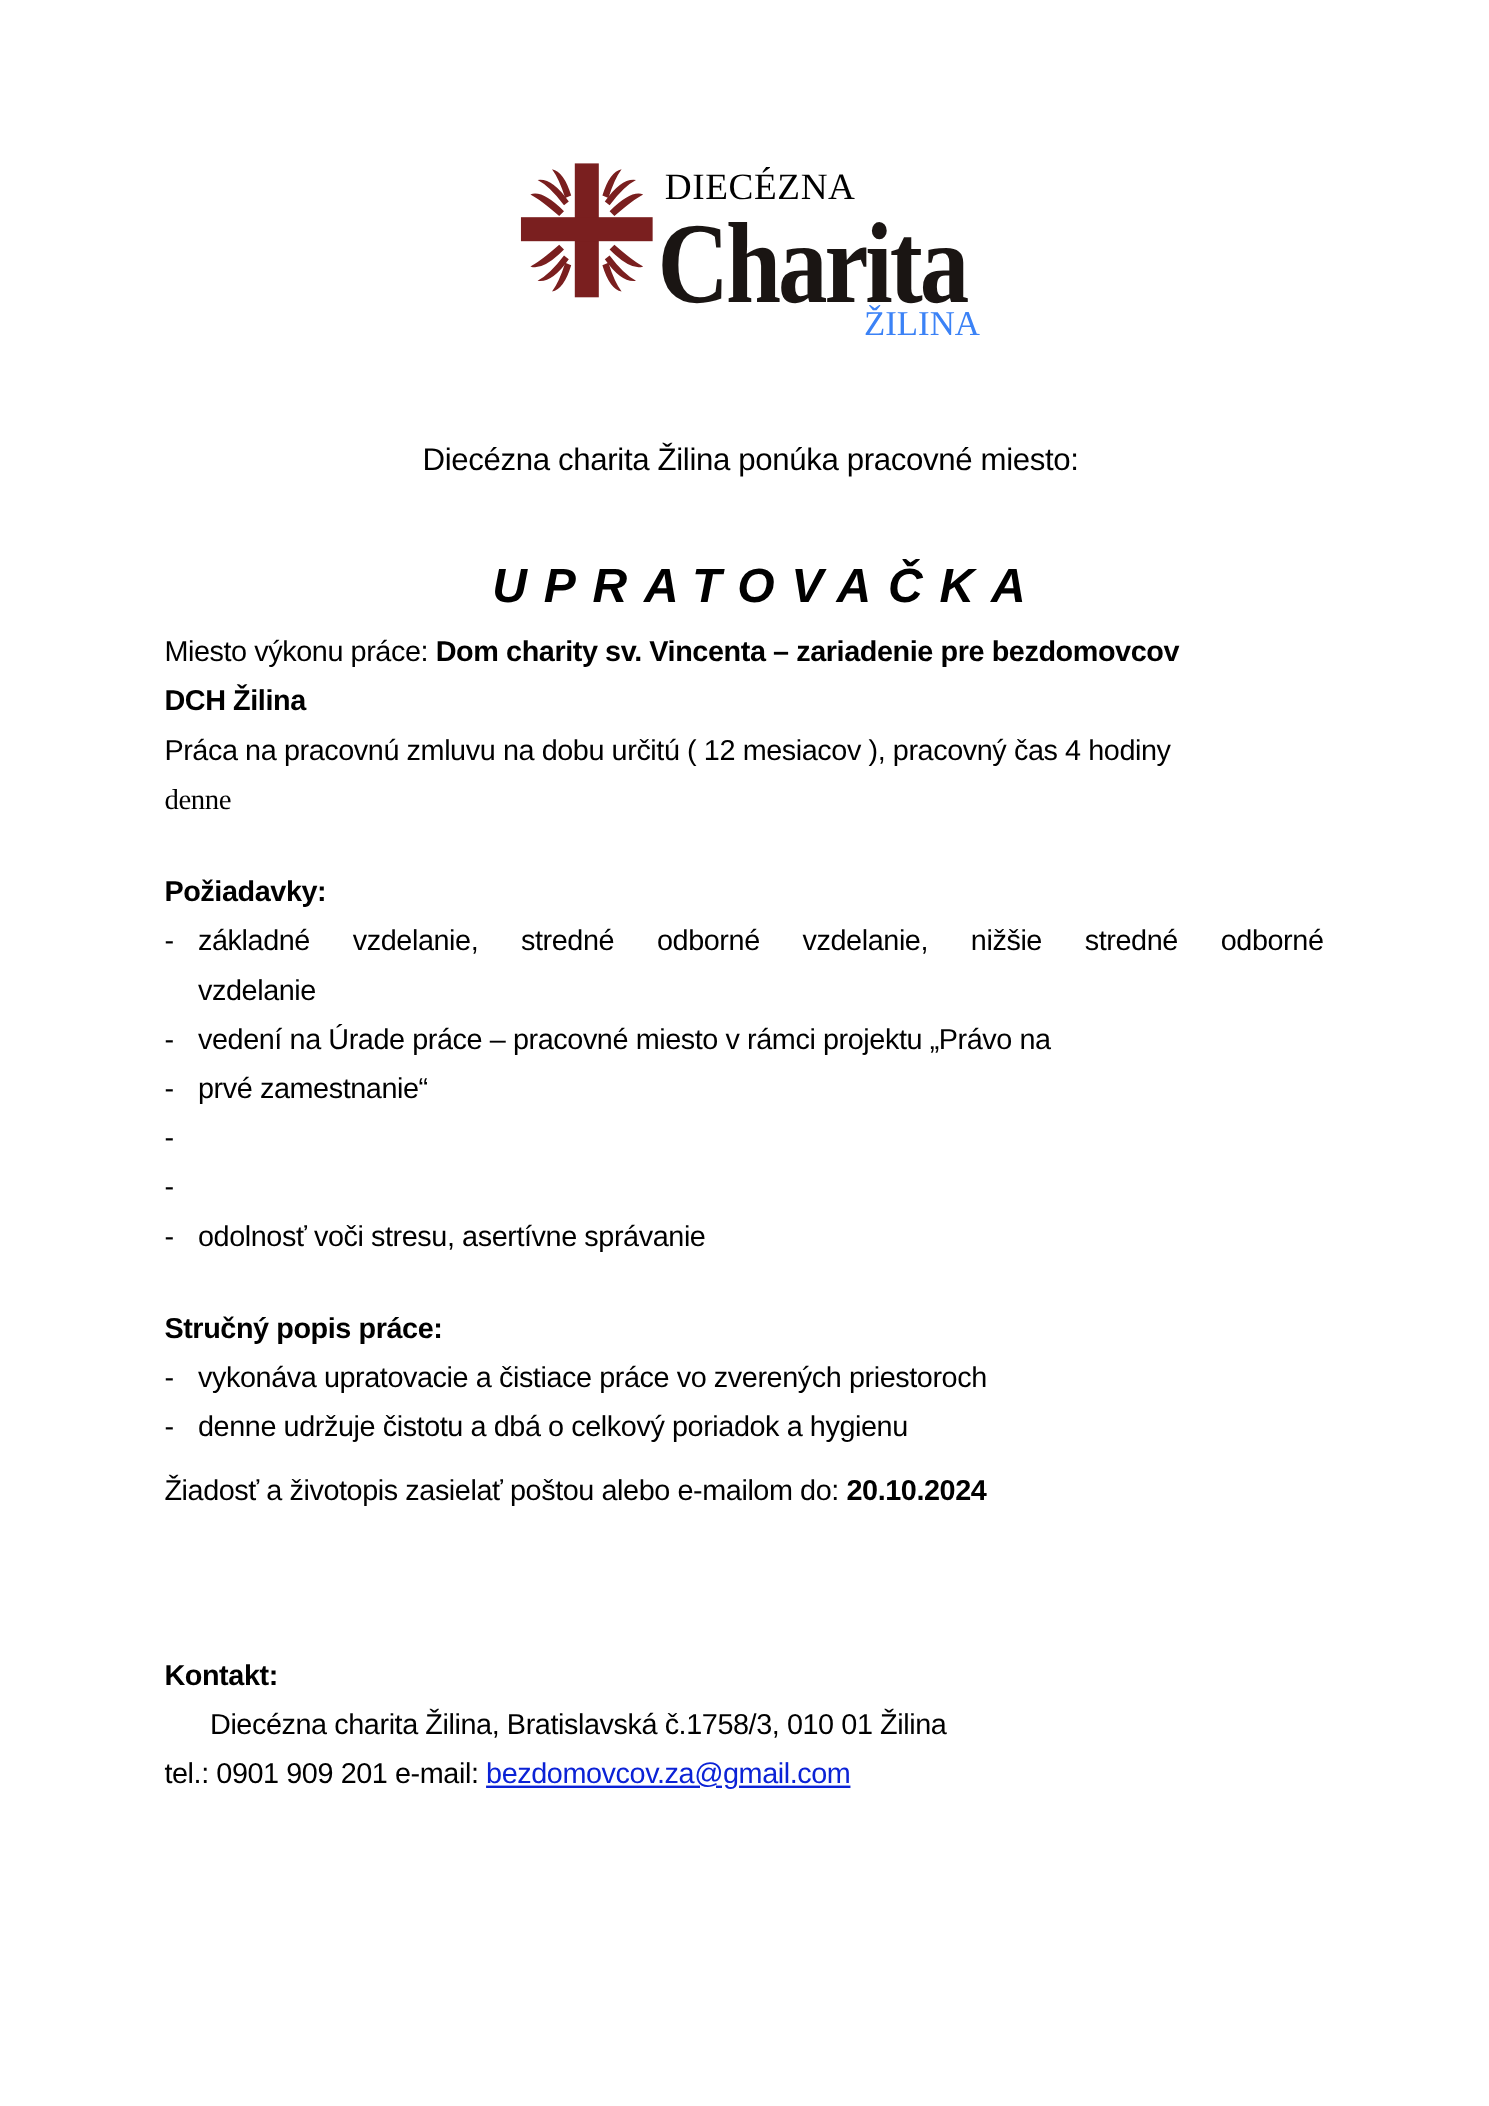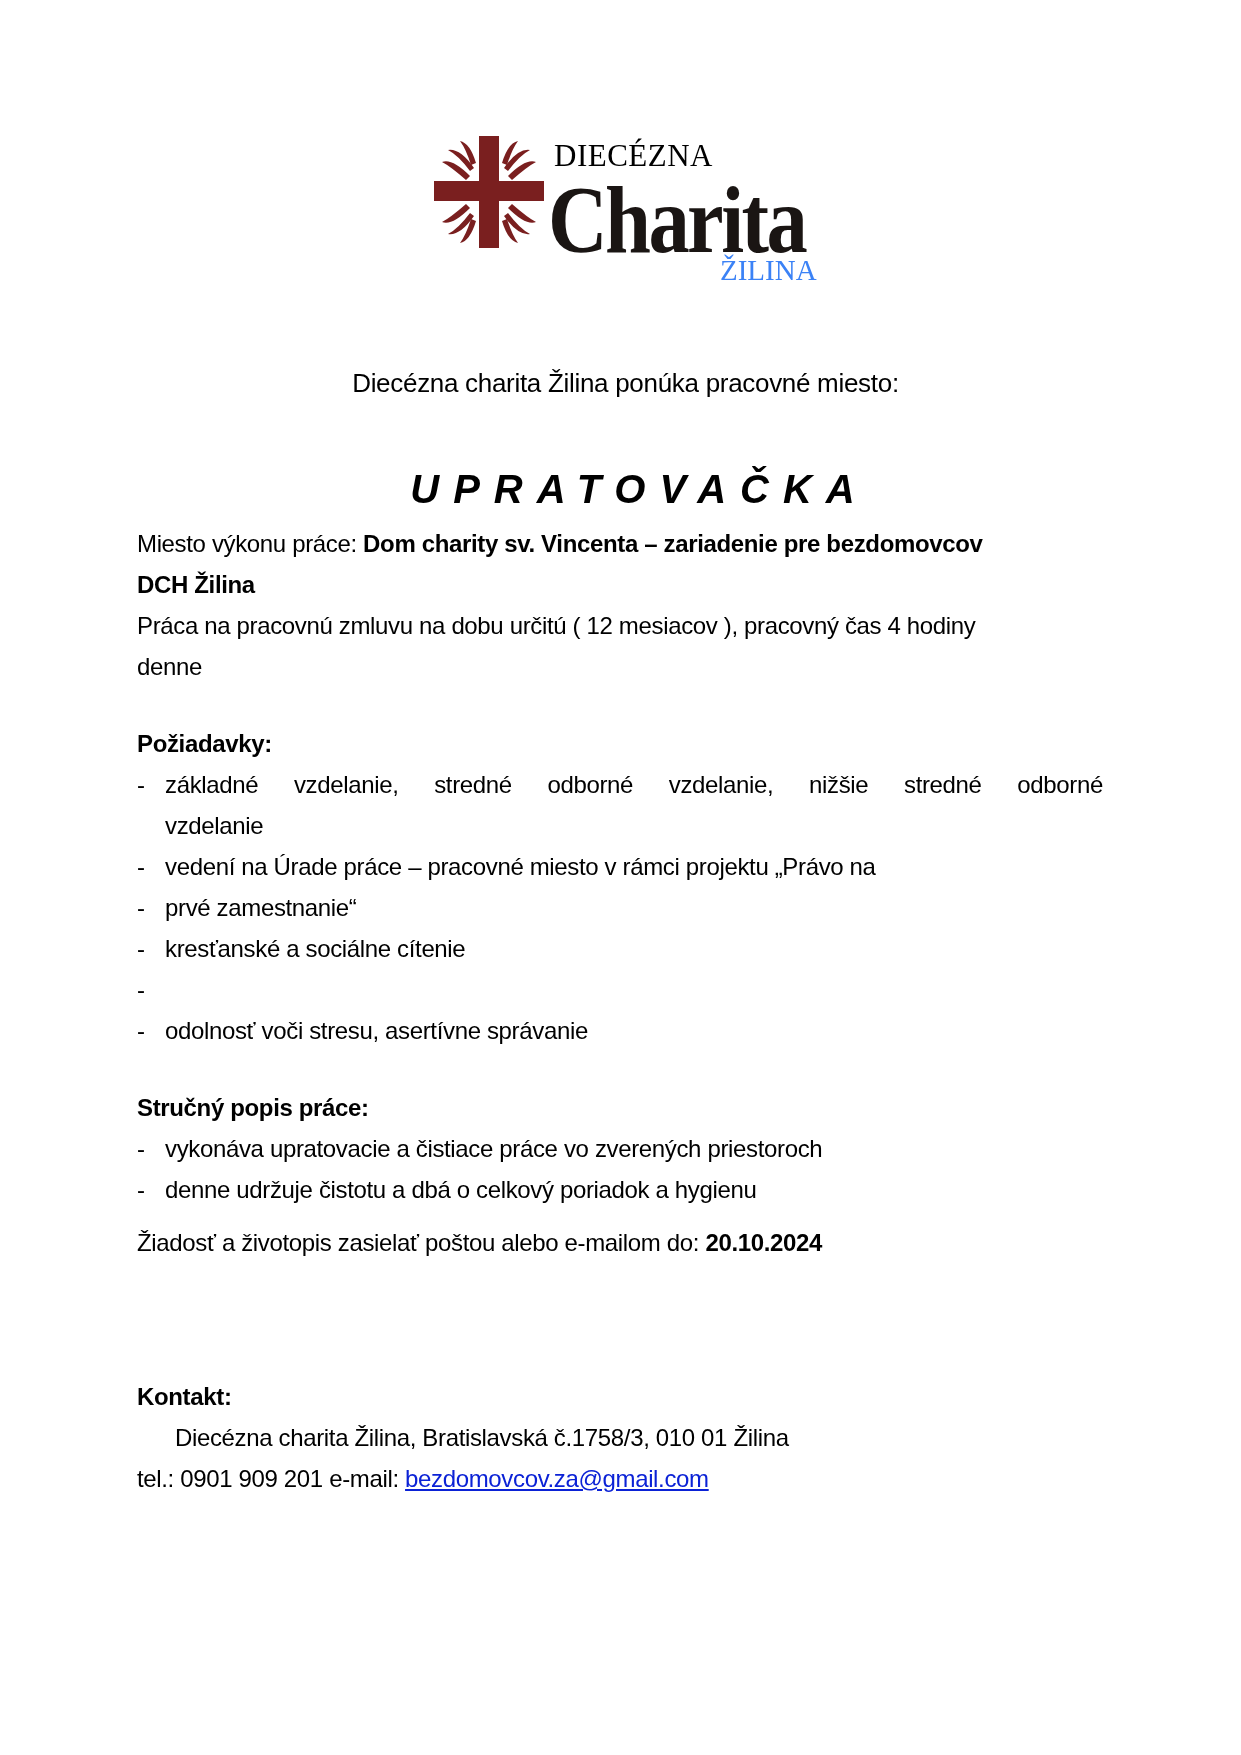--- a/index.html
+++ b/index.html
@@ -71,21 +71,21 @@
 
 <div class="line center subtitle">Diecézna charita Žilina ponúka pracovné miesto:</div>
 <div class="line center job-title">UPRATOVAČKA</div>
 
 <div class="line" style="top:529px;">
   <span>Miesto výkonu práce: </span><span class="b">Dom charity sv. Vincenta – zariadenie pre bezdomovcov</span>
 </div>
 <div class="line b" style="top:570px;">DCH Žilina</div>
 
 <div class="line" style="top:611px;">Práca na pracovnú zmluvu na dobu určitú  ( 12 mesiacov ), pracovný čas 4 hodiny</div>
-<div class="line" style="top:652px;">denne</div>
+<div class="line" style="top:652px;font-family:Liberation Serif, serif;">denne</div>
 
 <div class="line b" style="top:729px;">Požiadavky:</div>
 
 <div class="item" style="top:770px;">
   <span class="dash">-</span>
   <div class="bullet-text justify-line" style="width:938px;">
     <span>základné</span>
     <span>vzdelanie,</span>
     <span>stredné</span>
     <span>odborné</span>
@@ -101,21 +101,20 @@
 <div class="item" style="top:852px;">
   <span class="dash">-</span>
   <span class="bullet-text">vedení na Úrade práce – pracovné miesto v rámci projektu „Právo na</span>
 </div>
 <div class="item" style="top:893px;">
   <span class="dash">-</span>
   <span class="bullet-text">prvé zamestnanie“</span>
 </div>
 <div class="item" style="top:934px;">
   <span class="dash">-</span>
-  <span class="bullet-text">kresťanské a sociálne cítenie</span>
 </div>
 <div class="item" style="top:975px;">
   <span class="dash">-</span>
 </div>
 <div class="item" style="top:1016px;">
   <span class="dash">-</span>
   <span class="bullet-text">odolnosť voči stresu, asertívne správanie</span>
 </div>
 
 <div class="line b" style="top:1093px;">Stručný popis práce:</div>

